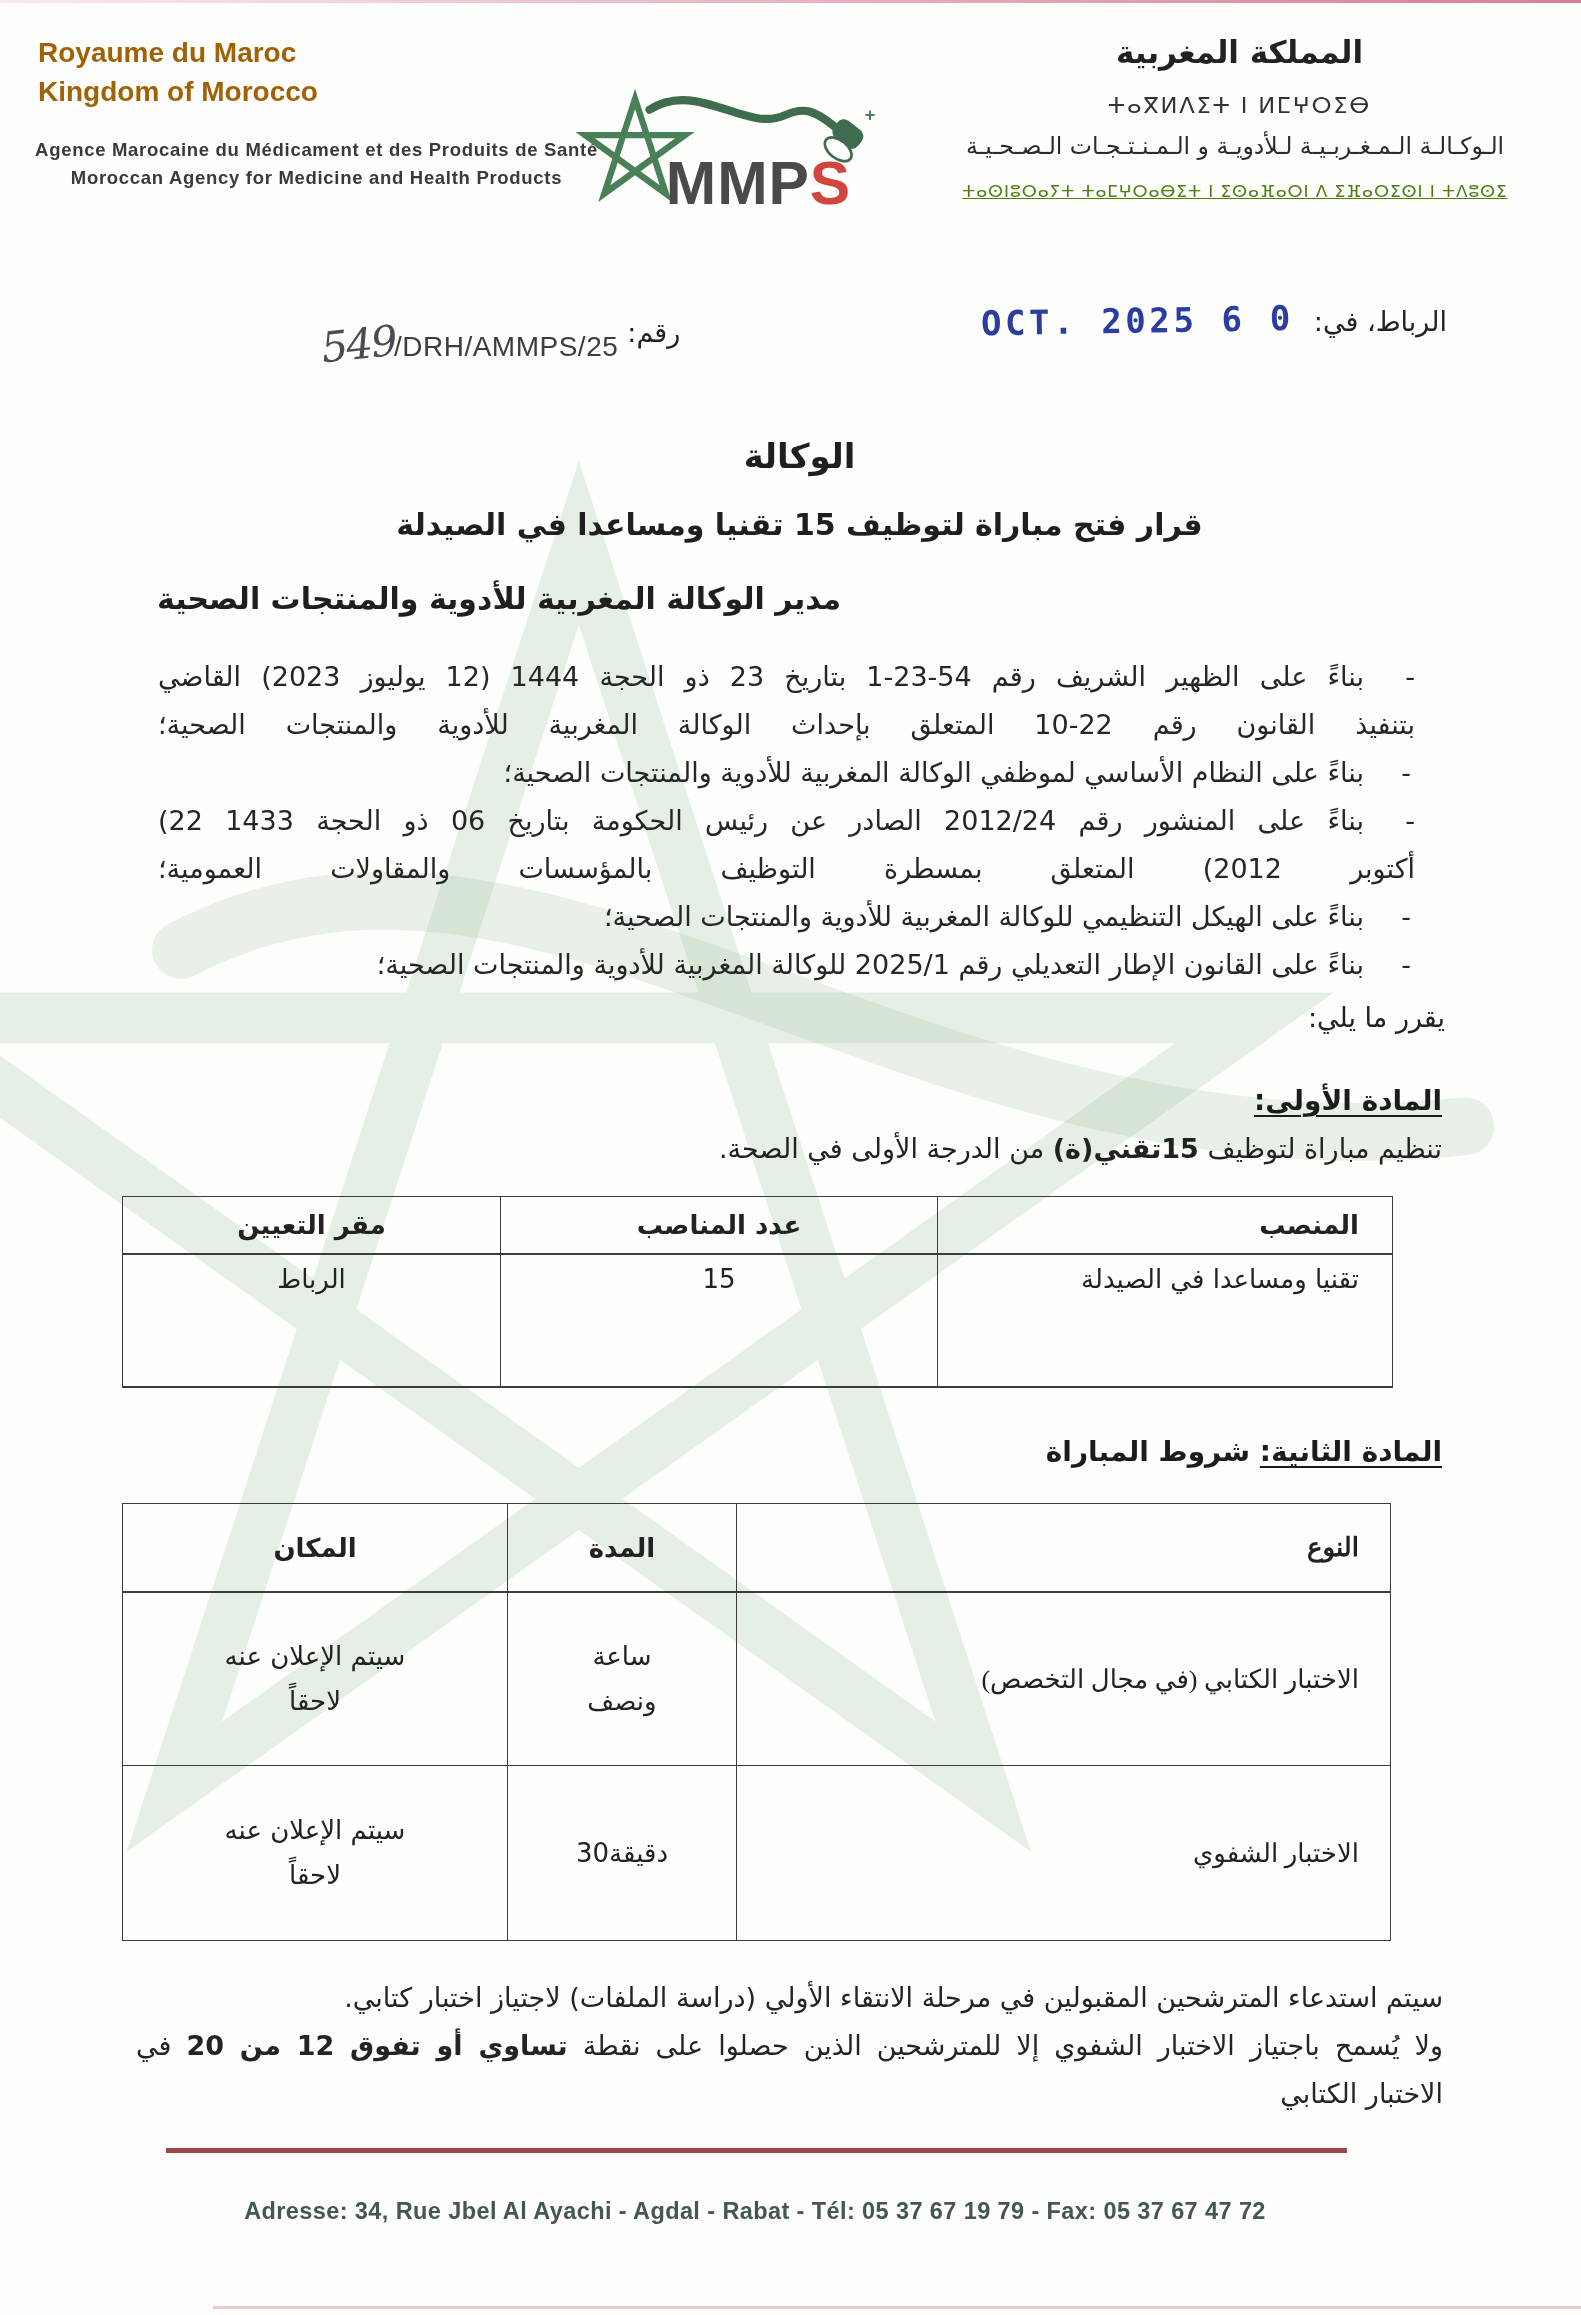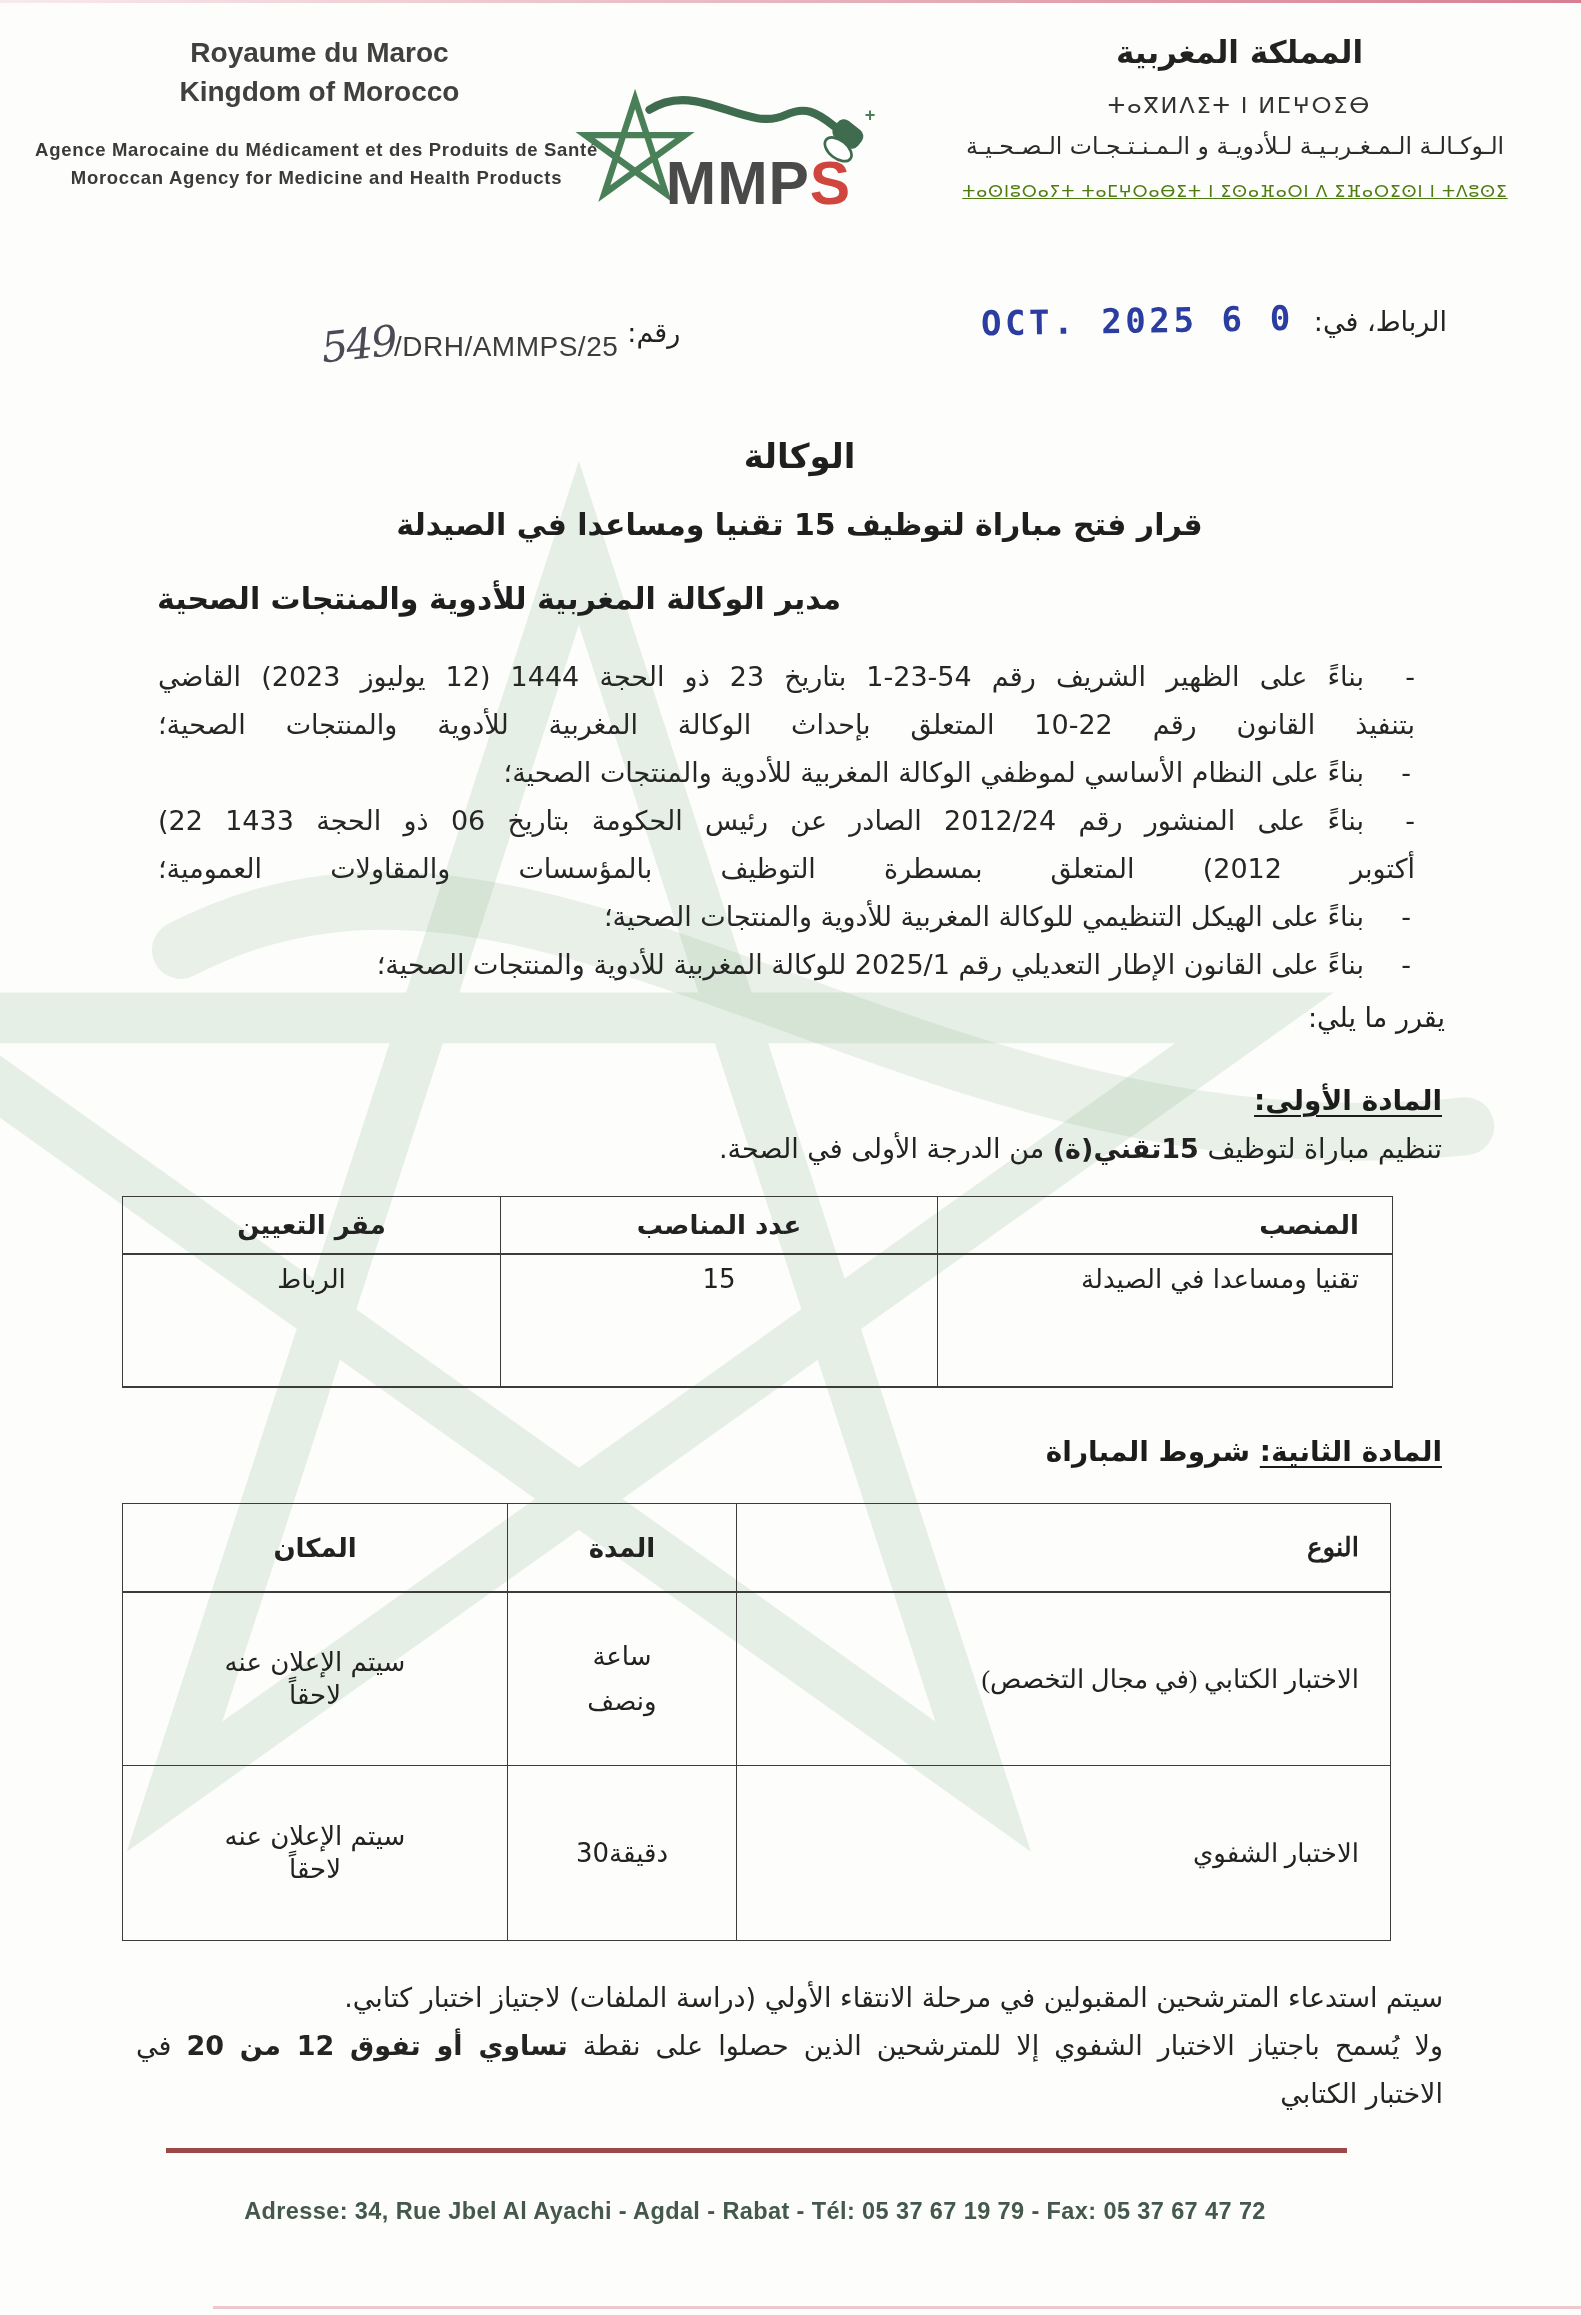--- a/index.html
+++ b/index.html
@@ -6,22 +6,22 @@
   .page{position:relative;width:1581px;height:2316px;background:#fdfdfb;overflow:hidden;
         font-family:"DejaVu Sans",sans-serif;color:#2e2e2e;}
   .abs{position:absolute;}
   
   .topline{top:0;left:0;width:1581px;height:2.7px;
            background:linear-gradient(to right, rgba(232,178,188,.25), rgba(205,95,120,.8));}
   .bottomline{top:2306px;left:213px;width:1369px;height:2.7px;background:rgba(224,158,170,.55);}
   
   .wm{top:0;left:0;pointer-events:none;}
   
-  .hl-country{top:33px;left:66px;width:507px;text-align:center;font-family:"Liberation Sans",sans-serif;
-              font-weight:bold;font-size:28px;line-height:39px;color:#404040;}
+  .hl-country{top:33px;left:38px;width:507px;font-family:"Liberation Sans",sans-serif;
+              font-weight:bold;font-size:28px;line-height:39px;color:#a16207;}
   .hl-agency{top:136px;left:27px;width:579px;text-align:center;font-family:"Liberation Sans",sans-serif;
              font-weight:bold;font-size:18.5px;line-height:28px;letter-spacing:0.7px;color:#3a3a3a;}
   .hr{direction:rtl;text-align:center;}
   .hr-kingdom{top:34px;left:923px;width:633px;font-size:31px;font-weight:bold;color:#222;}
   .hr-tif1{top:92px;left:923px;width:633px;font-size:22.6px;letter-spacing:1.8px;color:#333;}
   .hr-ar{top:132px;left:905px;width:660px;font-size:23.5px;color:#2b2b2b;}
   .hr-tif2{top:181px;left:905px;width:660px;font-size:17px;letter-spacing:0.9px;color:#4d7c0f;text-decoration:underline;}
   
   .dateline{top:306px;right:134px;display:flex;direction:rtl;align-items:flex-start;gap:20px;}
   .dateline .lbl{font-size:27px;color:#222;}
@@ -64,21 +64,21 @@
   .tbl1 .c2{width:375px;text-align:center;margin-top:32px;}
   .tbl2{top:1503px;left:122px;}
   .tbl2 th{height:85px;font-weight:bold;text-align:center;border-bottom:2.7px double #3c3c3c;}
   .tbl2 td{vertical-align:middle;}
   .tbl2 .r1 td{height:170px;}
   .tbl2 .r2 td{height:172px;}
   .tbl2 .c0{width:621px;text-align:right;padding-right:31px;font-family:Liberation Serif, serif;}
   .tbl2 .c1{width:226px;text-align:center;}
   .tbl2 .c2{width:382px;text-align:center;}
   .narrow{display:inline-block;max-width:101px;line-height:45px;}
-  .narrow2{display:inline-block;max-width:226px;line-height:33px;}
+  .narrow2{display:inline-block;max-width:226px;line-height:45px;}
   
   .closing{top:1974px;left:136px;width:1307px;direction:rtl;font-size:27px;line-height:48px;color:#242424;}
   .closing .b{font-weight:bold;}
   
   .rule{top:2148px;left:166px;width:1181px;height:4.5px;background:#9c4748;}
   .footer{top:2198px;left:122px;width:1266px;text-align:center;font-family:"Liberation Sans",sans-serif;
           font-weight:bold;font-size:23.5px;letter-spacing:0.4px;color:#44584d;}
 </style>
 </head>
 <body>

